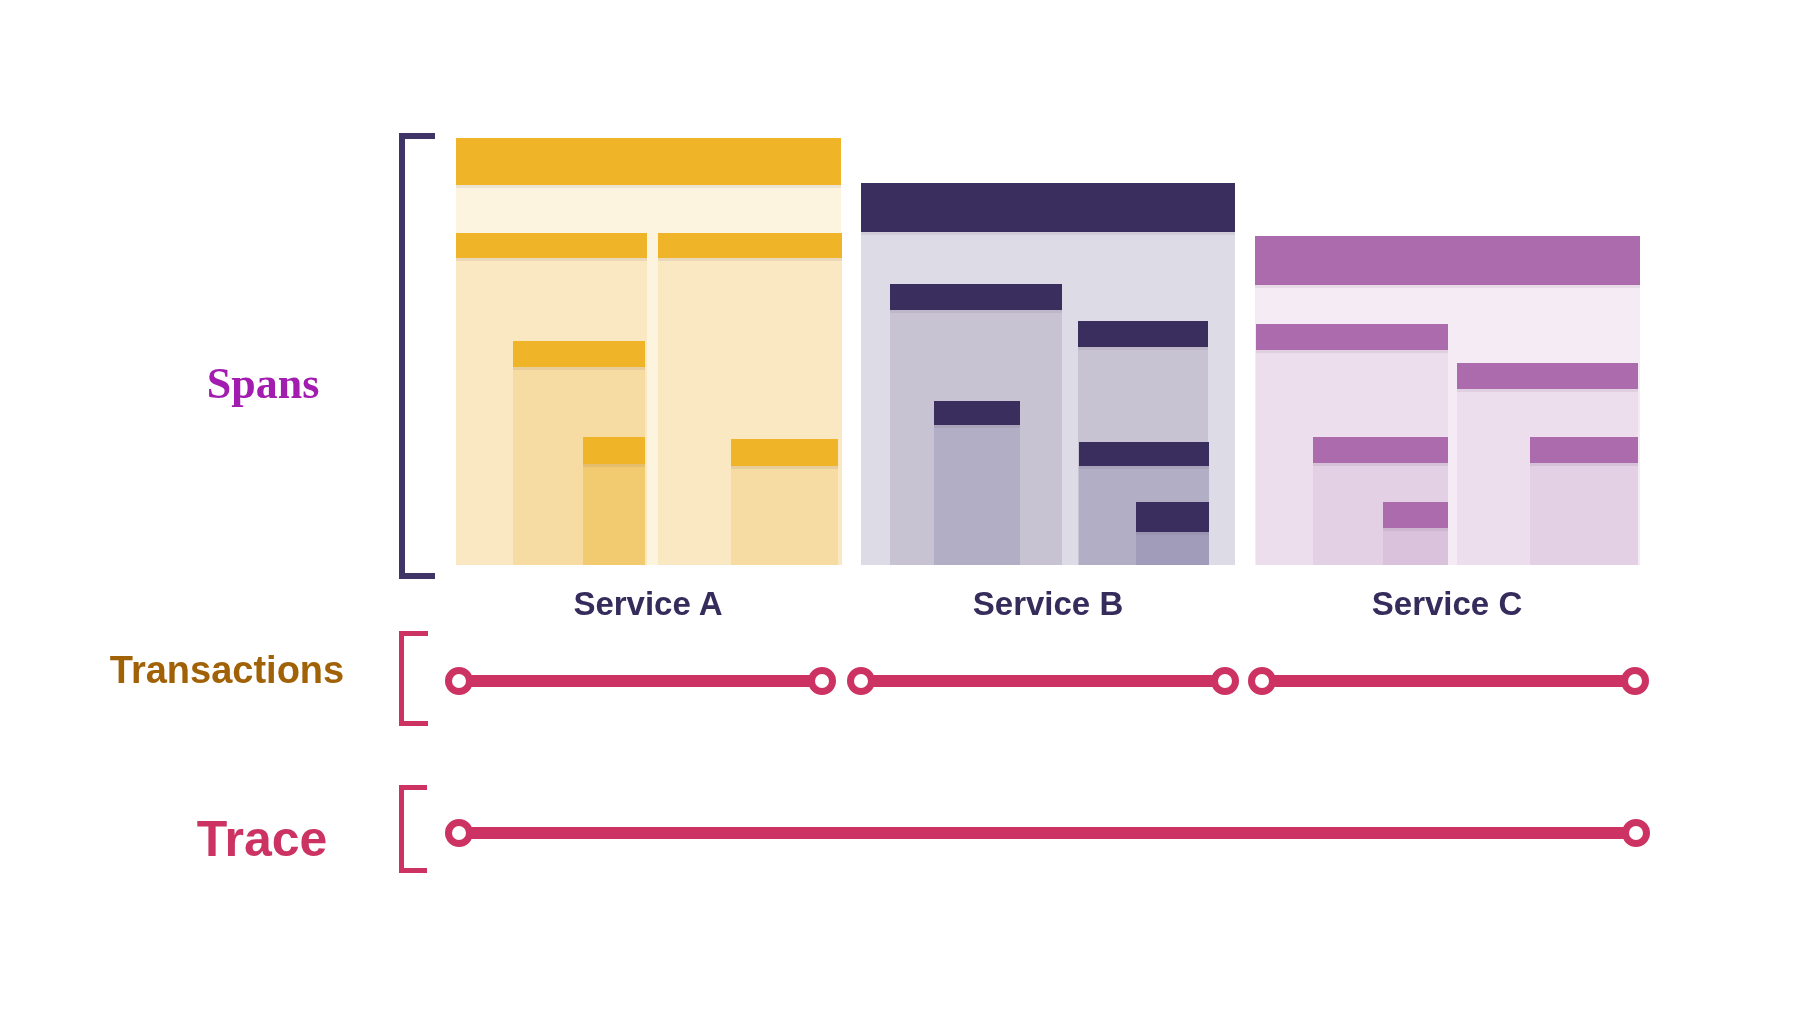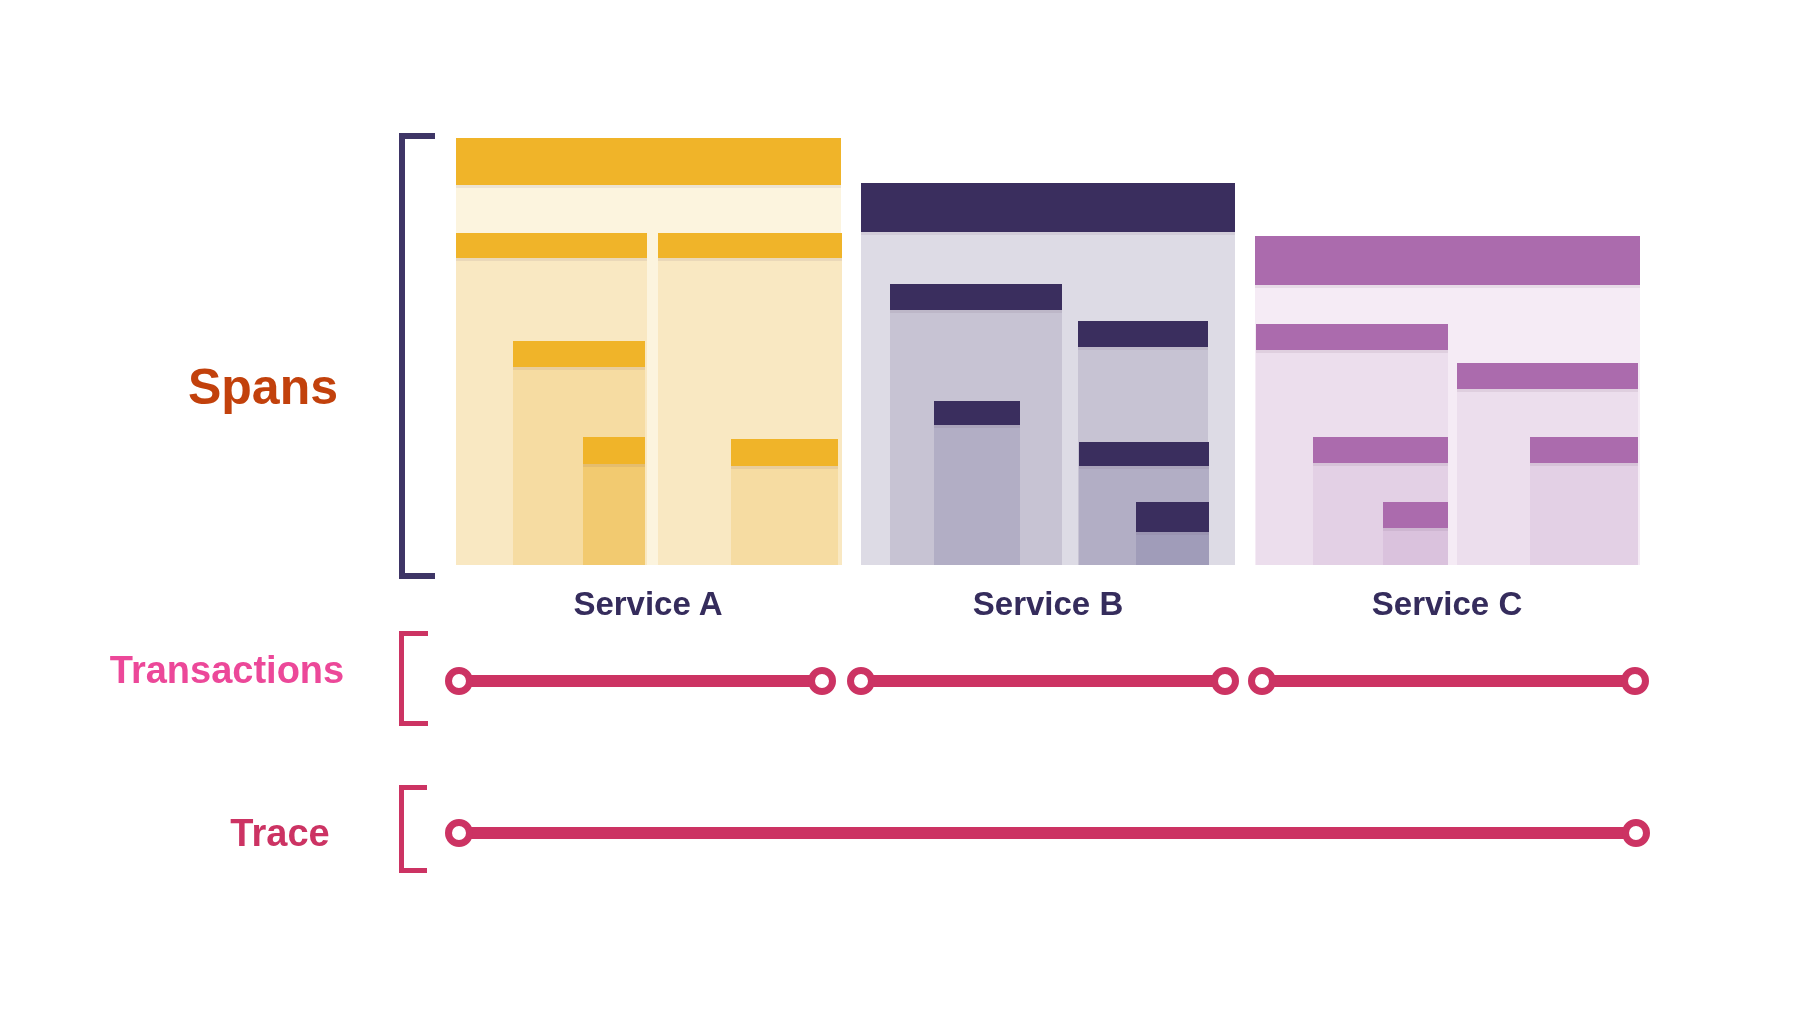--- a/index.html
+++ b/index.html
@@ -18,31 +18,32 @@
   
   .row-label {
     position: absolute;
     font-weight: 700;
     text-align: center;
     line-height: 1;
     white-space: nowrap;
   }
   .label-spans {
     left: 143px; top: 362px; width: 240px;
-    font-size: 50px;
-    color: #c2410c;
+    font-size: 44px;
+    color: #a21caf;
+    font-family: Liberation Serif, serif;
   }
   .label-transactions {
     left: 67px; top: 651px; width: 320px;
     font-size: 38px;
-    color: #ec4899;
+    color: #a16207;
   }
   .label-trace {
-    left: 160px; top: 814px; width: 240px;
-    font-size: 38px;
+    left: 142px; top: 814px; width: 240px;
+    font-size: 50px;
     color: #CC3363;
   }
   
   .bracket {
     position: absolute;
     background: transparent;
   }
   .bracket-spans {
     left: 399px; top: 133px;
     width: 30px; height: 434px;

